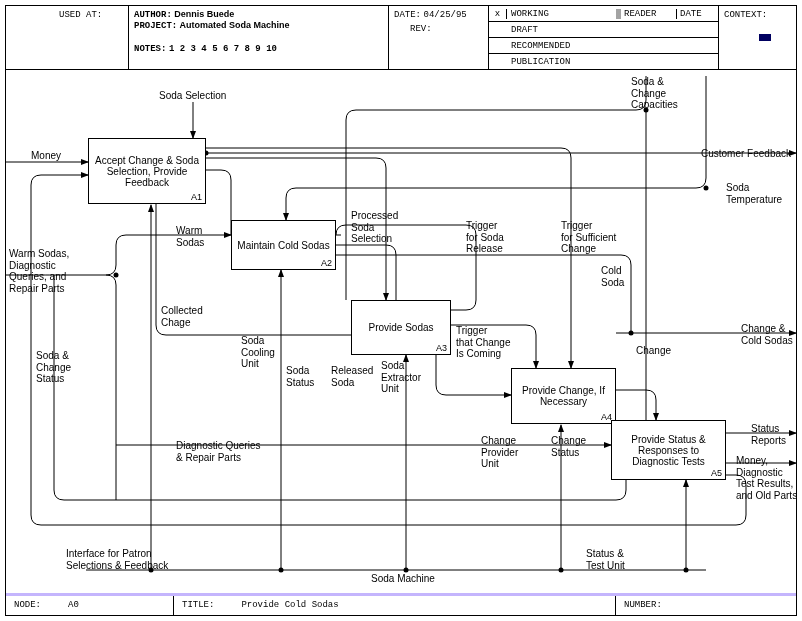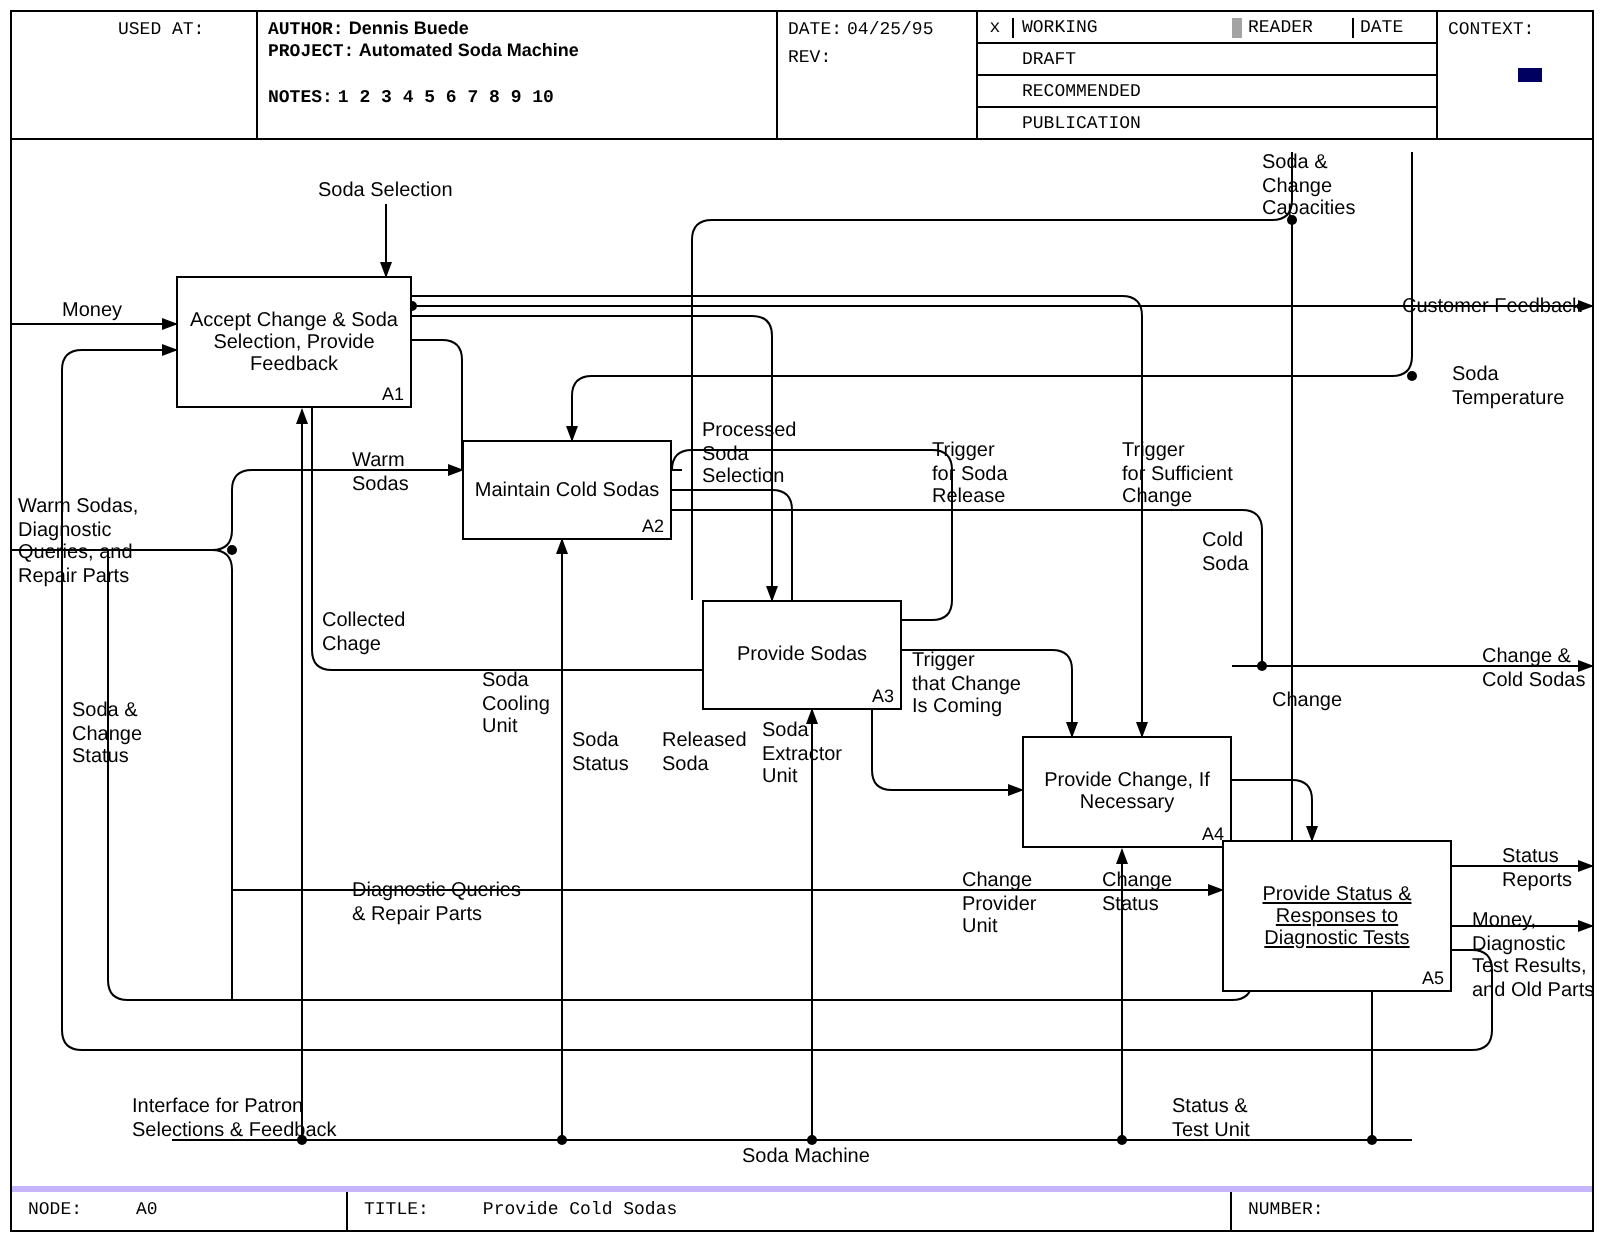--- a/index.html
+++ b/index.html
@@ -90,21 +90,21 @@
       <div><span class="lab">PROJECT:</span>
         <span class="val">Automated Soda Machine</span></div>
       <div style="margin-top:12px;">
         <span class="lab">NOTES:</span>
         <span class="lab">1  2  3  4  5  6  7  8  9  10</span>
       </div>
     </div>
     <div class="hcell date">
       <div><span class="lab">DATE:</span>
         <span class="lab">04/25/95</span></div>
-      <div style="margin-top:3px;"><span class="lab">REV:</span></div>
+      <div style="margin-top:3px;margin-left:16px;"><span class="lab">REV:</span></div>
     </div>
     <div class="hcell status">
       <div class="statusrow">
         <div class="xcell">x</div>
         <div class="statlabel">WORKING</div>
         <div class="reader">READER</div>
         <div class="datebox">DATE</div>
       </div>
       <div class="statusrow">
         <div class="xcell"></div>
@@ -215,21 +215,21 @@
       <div class="boxid">A2</div>
     </div>
     <div class="box" style="left:345px;top:230px;width:100px;height:55px;">
       <div class="inner">Provide Sodas</div>
       <div class="boxid">A3</div>
     </div>
     <div class="box" style="left:505px;top:298px;width:105px;height:56px;">
       <div class="inner">Provide Change, If Necessary</div>
       <div class="boxid">A4</div>
     </div>
-    <div class="box" style="left:605px;top:350px;width:115px;height:76px;text-decoration:underline;">
+    <div class="box" style="left:605px;top:350px;width:115px;height:60px;">
       <div class="inner">Provide Status &amp; Responses to Diagnostic Tests</div>
       <div class="boxid">A5</div>
     </div>
 
     <div class="txt" style="left:153px;top:20px;">Soda Selection</div>
     <div class="txt" style="left:25px;top:80px;">Money</div>
     <div class="txt" style="left:3px;top:178px;white-space:pre;">Warm Sodas,
 Diagnostic
 Queries, and
 Repair Parts</div>

